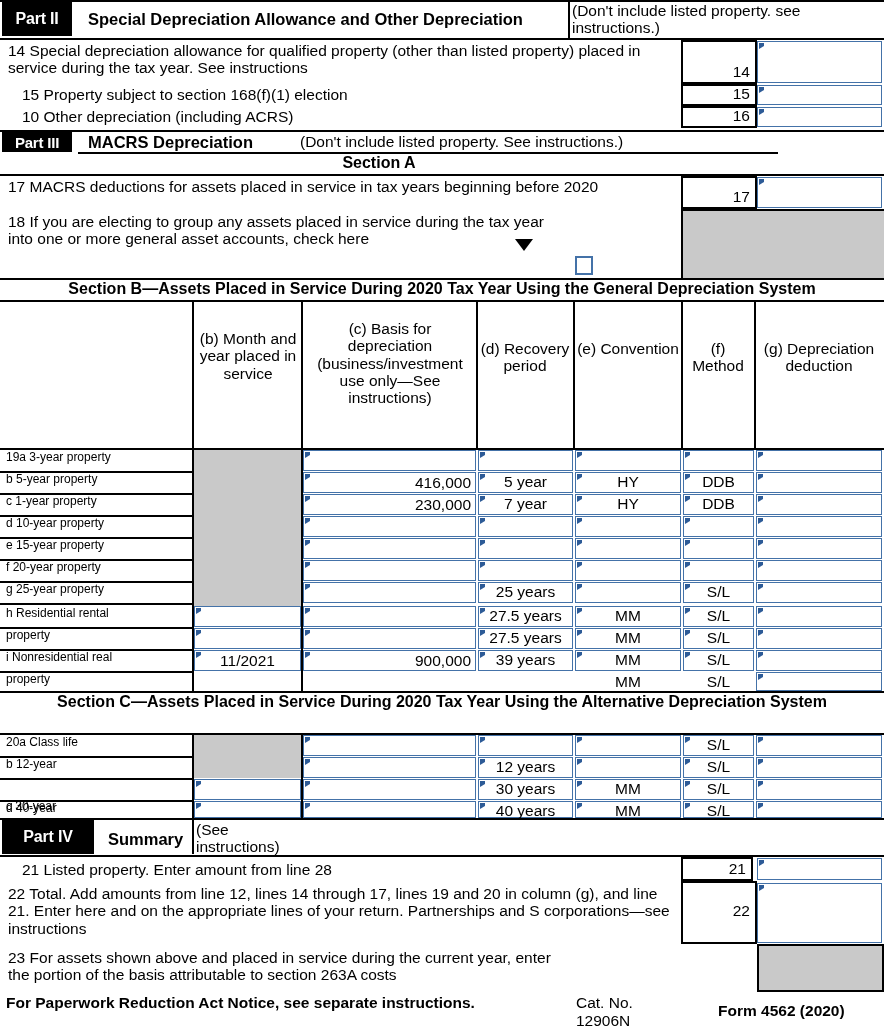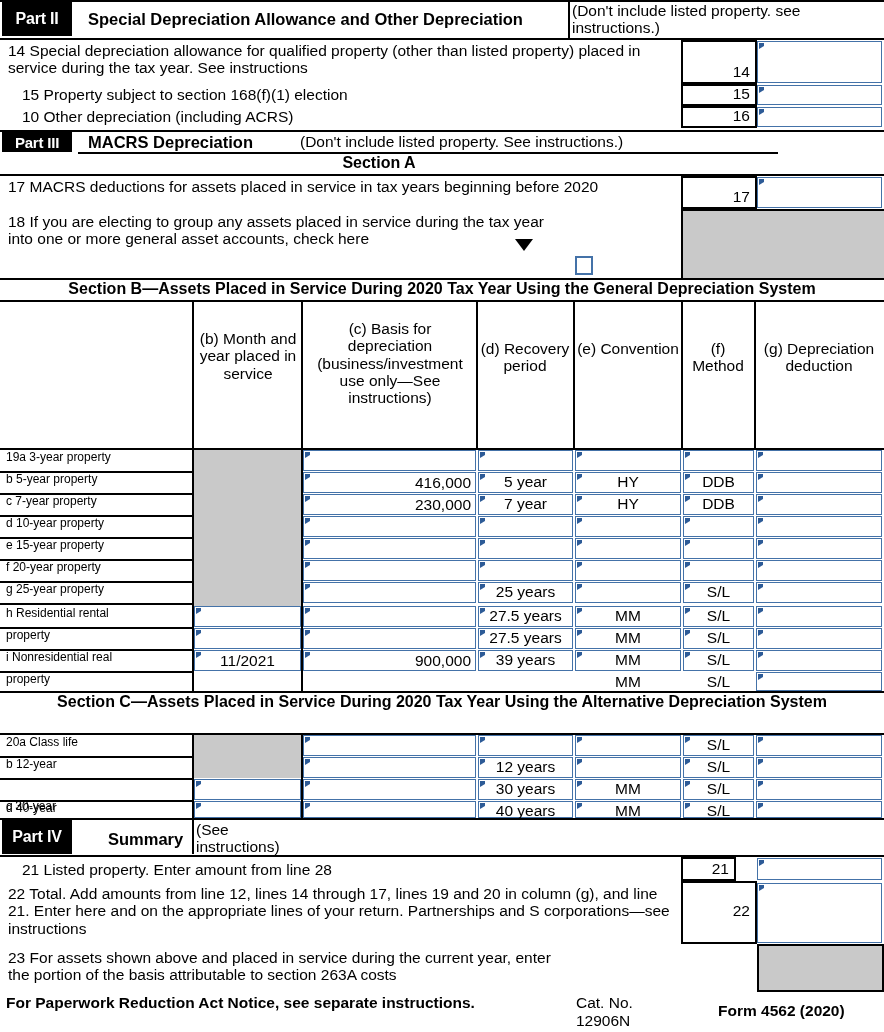--- a/index.html
+++ b/index.html
@@ -258,21 +258,21 @@
       </div>
       <div class="fld" style="left: 478px; top: 472px; width: 95px; height: 21px;"></div>
       <div class="cellval" style="left: 478px; width: 95px; top: 473px;">5 year</div>
       <div class="fld" style="left: 575px; top: 472px; width: 106px; height: 21px;"></div>
       <div class="cellval" style="left: 575px; width: 106px; top: 473px;">HY</div>
       <div class="fld" style="left: 683px; top: 472px; width: 71px; height: 21px;"></div>
       <div class="cellval" style="left: 683px; width: 71px; top: 473px;">DDB</div>
       <div class="fld" style="left: 756px; top: 472px; width: 126px; height: 21px;">
         <span class="val"></span>
       </div>
-      <div class="rowlabel" style="left: 6px; top: 495px;">c  7-year property</div>
+      <div class="rowlabel" style="left: 6px; top: 495px;">c  1-year property</div>
       <div class="rule" style="left: 0px; top: 515px; width: 192px; height: 2px;"></div>
       <div class="fld" style="left: 303px; top: 494px; width: 173px; height: 21px;">
         <span class="val">230,000</span>
       </div>
       <div class="fld" style="left: 478px; top: 494px; width: 95px; height: 21px;"></div>
       <div class="cellval" style="left: 478px; width: 95px; top: 495px;">7 year</div>
       <div class="fld" style="left: 575px; top: 494px; width: 106px; height: 21px;"></div>
       <div class="cellval" style="left: 575px; width: 106px; top: 495px;">HY</div>
       <div class="fld" style="left: 683px; top: 494px; width: 71px; height: 21px;"></div>
       <div class="cellval" style="left: 683px; width: 71px; top: 495px;">DDB</div>
@@ -455,30 +455,30 @@
       <div class="fld" style="left: 683px; top: 801px; width: 71px; height: 17px;"></div>
       <div class="cellval" style="left: 683px; width: 71px; top: 802px;">S/L</div>
       <div class="fld" style="left: 756px; top: 801px; width: 126px; height: 17px;">
         <span class="val"></span>
       </div>
       <div class="rule vline" style="left: 192px; top: 733px; height: 87px;"></div>
       <div class="rule vline" style="left: 301px; top: 733px; height: 87px;"></div>
     </div>
 
   <div class="rule hline" style="top:818px;"></div>
-  <div class="part-tab" style="left:2px; top:820px; width:70px; height:34px;">
+  <div class="part-tab" style="left:2px; top:820px; width:92px; height:34px;">
     <span>Part IV</span>
   </div>
   <div class="part-title" style="left:108px; top:830px;">Summary</div>
   <div class="part-note" style="left:196px; top:822px; width:110px;">(See instructions)</div>
   <div class="rule vline" style="left:192px; top:820px; height:34px;"></div>
   <div class="rule hline" style="top:855px;"></div>
 
   <div class="line-text" style="left:22px; top:861px;">21 Listed property.  Enter amount from line 28</div>
-  <div class="cell" style="left:681px; top:857px; width:55px; height:24px;">
+  <div class="cell" style="left:681px; top:857px; width:72px; height:24px;">
     <span class="num">21</span>
   </div>
   <div class="fld" style="left:757px; top:858px; width:125px; height:22px;">
     <span class="val"></span>
   </div>
 
   <div class="line-text" style="left:8px; top:885px; width:668px;">22 Total.  Add amounts from line 12, lines 14 through 17, lines 19 and 20 in column (g), and line 21.  Enter here and on the appropriate lines of your return. Partnerships and S corporations—see instructions</div>
   <div class="cell" style="left:681px; top:881px; width:76px; height:63px;">
     <span class="num" style="bottom:22px;">22</span>
   </div>

